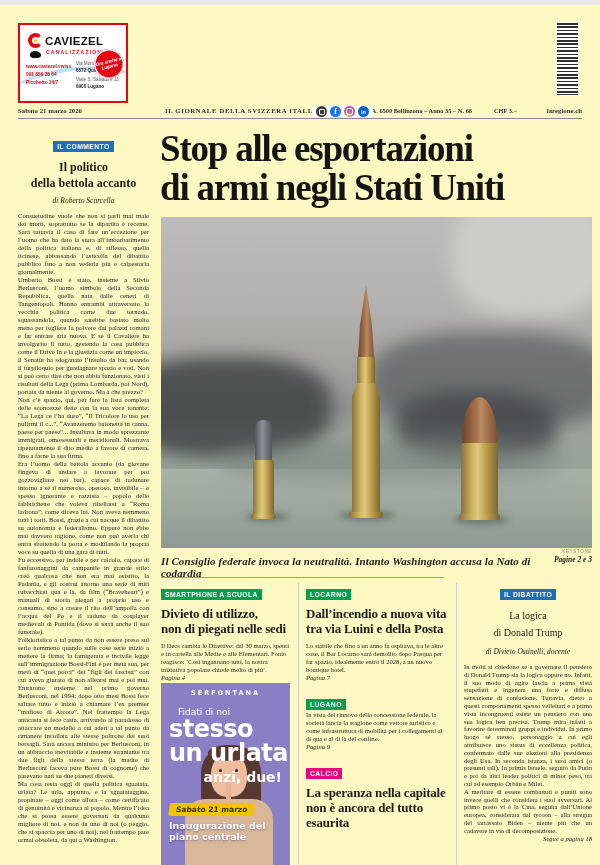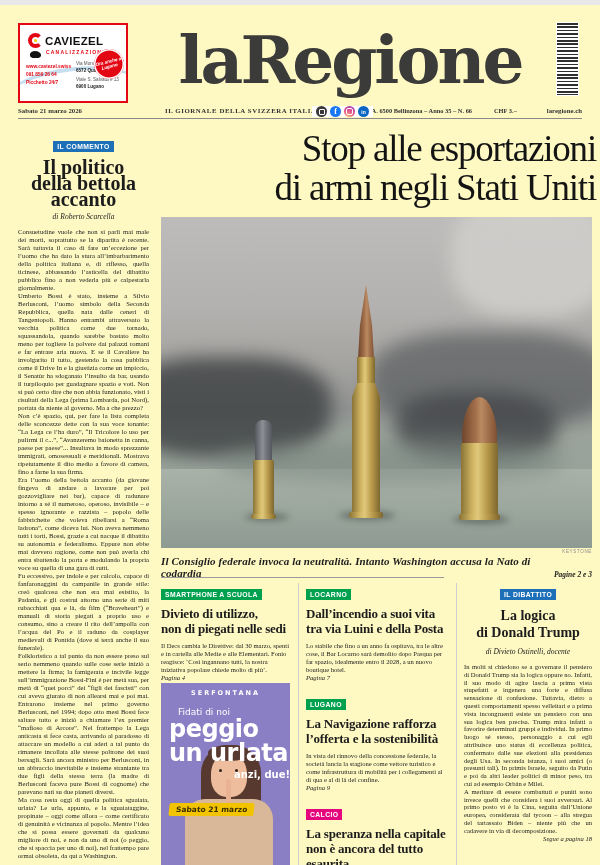--- a/index.html
+++ b/index.html
@@ -47,45 +47,45 @@
   .soc.s3 i{width:5px;height:5px;border:1px solid #fff;border-radius:2px;display:block;}
   .soc.s4{background:#0a66c2;font-size:5px;}
 
   
   .commento{position:absolute;left:18px;top:130px;width:131px;height:732px;overflow:hidden;}
   .badge{display:inline-block;font-family:"Liberation Sans",sans-serif;font-weight:bold;color:#fff;
          font-size:6.8px;letter-spacing:.4px;padding:2px 4px 1.5px;}
   .b-blue{background:#1d6fb7;} .b-green{background:#00a14e;} .b-mag{background:#e5067e;}
   .center{text-align:center;}
   .pre{white-space:pre-line;}
-  .commento .c-title{font-size:20px;font-weight:bold;line-height:16px;margin:6px 0 5px;}
+  .commento .c-title{font-size:12px;font-weight:bold;line-height:16px;margin:6px 0 5px;}
   .byline{font-style:italic;font-size:7.5px;margin-bottom:7px;}
   .commento p{margin:0;font-size:6.7px;line-height:8px;text-align:justify;}
 
   
   .headline{position:absolute;left:160px;top:124px;width:436px;font-size:37px;line-height:39px;
-            font-weight:normal;letter-spacing:-1.2px;color:#141414;text-align:right;}
+            font-weight:bold;letter-spacing:-1.2px;color:#141414;}
   .photo{position:absolute;left:161px;top:212px;width:431px;height:331px;overflow:hidden;
          background:linear-gradient(180deg,#bdbcba 0%,#b3b1af 28%,#a4a3a0 45%,#8f9190 58%,#9aa39b 66%,#96a29a 80%,#8c9a91 100%);}
   .blob{position:absolute;filter:blur(9px);border-radius:40%;}
   .bl1{left:-40px;top:140px;width:210px;height:100px;background:#3c3f41;opacity:.8;}
   .bl2{left:210px;top:115px;width:240px;height:95px;background:#5e6163;opacity:.75;}
   .bl3{left:235px;top:175px;width:160px;height:70px;background:#45474a;opacity:.8;}
   .bl4{left:290px;top:-20px;width:160px;height:120px;background:#cfcecb;opacity:.9;}
   .bl5{left:60px;top:225px;width:340px;height:40px;background:#7d8a83;opacity:.6;}
   .table-surface{position:absolute;left:0;top:252px;width:431px;height:79px;
                  background:linear-gradient(180deg,#a9b2a9,#8e9b92);}
   .shadow{position:absolute;background:rgba(35,45,40,.38);border-radius:50%;filter:blur(3px);}
   .cart{position:absolute;}
   .brass{background:linear-gradient(90deg,#8a7336 0%,#cdb261 30%,#e0c87a 45%,#b69749 72%,#7d672f 100%);}
   .copper{background:linear-gradient(90deg,#6f452c 0%,#a5714c 40%,#b98a62 55%,#814f31 100%);}
   .lead{background:linear-gradient(90deg,#56585e 0%,#8e9097 45%,#7a7c83 60%,#55575d 100%);}
   .credit{position:absolute;left:161px;top:544px;width:431px;text-align:right;
           font-family:"Liberation Sans",sans-serif;font-size:4.6px;letter-spacing:.6px;color:#8d8d8d;}
-  .caption-row{position:absolute;left:161px;top:550px;width:431px;display:flex;align-items:flex-end;}
+  .caption-row{position:absolute;left:161px;top:550px;width:431px;display:flex;align-items:flex-start;}
   .caption{font-style:italic;font-weight:bold;font-size:11px;letter-spacing:.1px;flex:1;}
   .caption-pages{font-style:italic;font-size:7.5px;font-weight:bold;white-space:nowrap;margin-left:8px;}
   .mid-rule{position:absolute;left:161px;top:572px;width:283px;border-top:1px solid #9a9a9a;}
 
   
   .vline{position:absolute;top:578px;height:284px;border-left:1px solid #cfcfcf;}
   .v1{left:298px;} .v2{left:456px;}
   .col{position:absolute;top:578px;}
   .col1{left:161px;width:129px;}
   .col2{left:306px;width:141px;}
@@ -105,21 +105,21 @@
   .s-face{position:absolute;left:50px;top:70px;width:36px;height:44px;background:#edbd9d;border-radius:48% 48% 42% 42%;}
   .s-fringe{position:absolute;left:47px;top:62px;width:42px;height:16px;background:#58392f;border-radius:50%;}
   .s-eye{position:absolute;top:86px;width:3px;height:3px;background:#2f221c;border-radius:50%;}
   .s-eyeL{left:58px;} .s-eyeR{left:74px;}
   .s-finger{position:absolute;left:65px;top:96px;width:5px;height:24px;background:#e9b292;border-radius:3px;}
   .s-sweater{position:absolute;left:24px;top:116px;width:88px;height:68px;background:#d8b painted;background:#d8b898;border-radius:20px 20px 0 0;}
   .s-brand{position:absolute;left:0;top:6px;width:100%;text-align:center;font-size:6.5px;letter-spacing:2px;font-weight:bold;}
   .s-intro{position:absolute;left:17px;top:24px;font-size:9px;z-index:3;}
   .s-big{position:absolute;left:8px;z-index:3;font-weight:bold;font-size:24px;letter-spacing:-.5px;line-height:24px;}
   .s-big1{top:34px;} .s-big2{top:58px;}
-  .s-tail{position:absolute;right:0;top:86px;font-size:10px;font-weight:bold;z-index:3;}
+  .s-tail{position:absolute;right:8px;top:86px;font-size:14px;font-weight:bold;z-index:3;}
   .s-pill{position:absolute;left:8px;top:120px;background:#f2c400;color:#3a2d00;font-size:7.5px;font-weight:bold;
           padding:2px 7px;border-radius:2px;transform:skewX(-6deg);z-index:3;}
   .s-event{position:absolute;left:8px;top:137px;width:108px;font-size:9.5px;font-weight:bold;line-height:11px;z-index:3;
            text-shadow:0 1px 2px rgba(60,40,120,.5);}
 </style>
 </head>
 <body>
 
 <div class="page">
 
@@ -140,21 +140,20 @@
       <div>Via Mondelle 3</div>
       <b>6572 Quartino</b>
       <div style="margin-top:3px">Viale S. Salvatore 13</div>
       <b>6900 Lugano</b>
     </div>
     <div class="cav-burst">
       <span>Ora anche a Lugano</span>
     </div>
   </div>
 
-  <div class="logo">laRegione</div>
   <div class="barcode"></div>
 
   <div class="info-row">
     <span class="info-date">Sabato 21 marzo 2026</span>
     <span class="info-tagline">IL GIORNALE DELLA SVIZZERA ITALIANA</span>
     <span class="info-edition">G.A. 6500 Bellinzona – Anno 35 – N. 66</span>
     <span class="info-price">CHF 3.–</span>
     <span class="info-site">laregione.ch</span>
   </div>
   <div class="head-rule"></div>
@@ -233,53 +232,53 @@
   <div class="serf">
     <div class="s-hair"></div>
     <div class="s-sweater"></div>
     <div class="s-face"></div>
     <div class="s-fringe"></div>
     <div class="s-eye s-eyeL"></div>
     <div class="s-eye s-eyeR"></div>
     <div class="s-finger"></div>
     <div class="s-brand">SERFONTANA</div>
     <div class="s-intro">Fidati di noi</div>
-    <div class="s-big s-big1">peggio</div>
+    <div class="s-big s-big1">stesso</div>
     <div class="s-big s-big2">un urlata</div>
     <div class="s-tail">anzi, due!</div>
     <div class="s-pill">Sabato 21 marzo</div>
+    <div class="s-event pre">Inaugurazione del
+piano centrale</div>
   </div>
 
   <div class="col col2">
     <div class="sec">
       <span class="badge b-green">LOCARNO</span>
-      <div class="sec-title pre">Dall’incendio a suoi vita
+      <div class="sec-title pre">Dall’incendio a nuova vita
 tra via Luini e della Posta</div>
       <p class="sec-body">Lo stabile che fino a un anno fa ospitava, tra le altre cose, il Bar Locarno sarà demolito dopo Pasqua per far spazio, idealmente entro il 2028, a un nuovo boutique hotel.</p>
       <div class="sec-page">Pagina 7</div>
     </div>
     <div class="sec">
       <span class="badge b-green">LUGANO</span>
-      <div class="sec-title pre">La Navigazione rafforza
-l’offerta e la sostenibilità</div>
       <p class="sec-body">In vista del rinnovo della concessione federale, la società lancia la stagione come vettore turistico e come infrastruttura di mobilità per i collegamenti al di qua e al di là del confine.</p>
       <div class="sec-page">Pagina 9</div>
     </div>
     <div class="sec">
       <span class="badge b-mag">CALCIO</span>
       <div class="sec-title pre">La speranza nella capitale
 non è ancora del tutto esaurita</div>
       
       
     </div>
   </div>
 
   <div class="col col3 center">
     <span class="badge b-blue">IL DIBATTITO</span>
-    <div class="c-title pre" style="font-size:14px;font-weight:bold;line-height:17px;margin:6px 0;">La logica
+    <div class="c-title pre" style="font-size:10px;font-weight:normal;line-height:17px;margin:6px 0;">La logica
 di Donald Trump</div>
     <div class="byline">di Divieto Ostinelli, docente</div>
     <p>In molti si chiedono se a governare il pensiero di Donald Trump sia la logica oppure no. Infatti, il suo modo di agire lascia a prima vista stupefatti e ingenera una forte e diffusa sensazione di confusione. Tuttavia, dietro a questi comportamenti spesso velleitari e a prima vista incongruenti esiste un pensiero con una sua logica ben precisa. Trump mira infatti a favorire determinati gruppi e individui. In primo luogo sé stesso, personaggio a cui egli attribuisce uno status di eccellenza politica, confermato dalle sue elezioni alla presidenza degli Usa. In seconda istanza, i suoi amici (o presunti tali). In primis Israele, seguito da Putin e poi da altri leader politici di minor peso, tra cui ad esempio Orbán e Milei.</p>
     <p>A meritare di essere combattuti e puniti sono invece quelli che considera i suoi avversari. Al primo posto vi è la Cina, seguita dall’Unione europea, considerata dal tycoon – alla stregua del tartassato Biden – niente più che un cadavere in via di decomposizione.</p>
     <div class="cont">Segue a pagina 18</div>
   </div>
 
 </div>
 
 </body></html>

